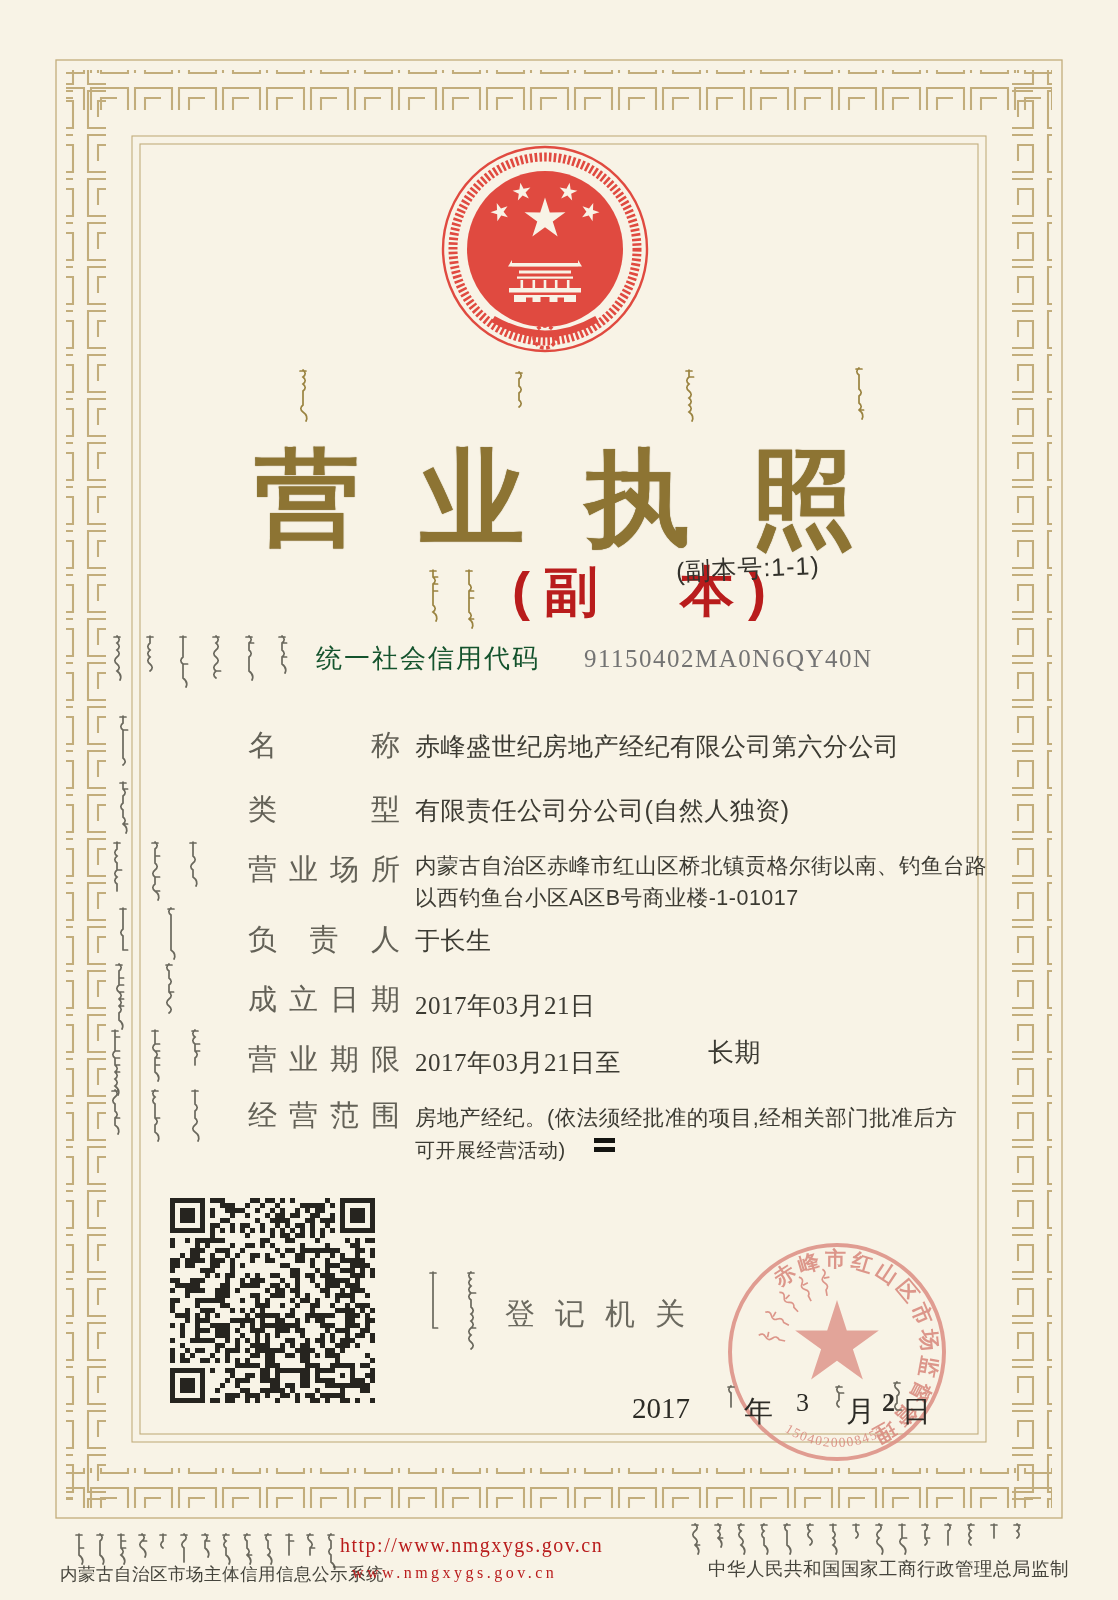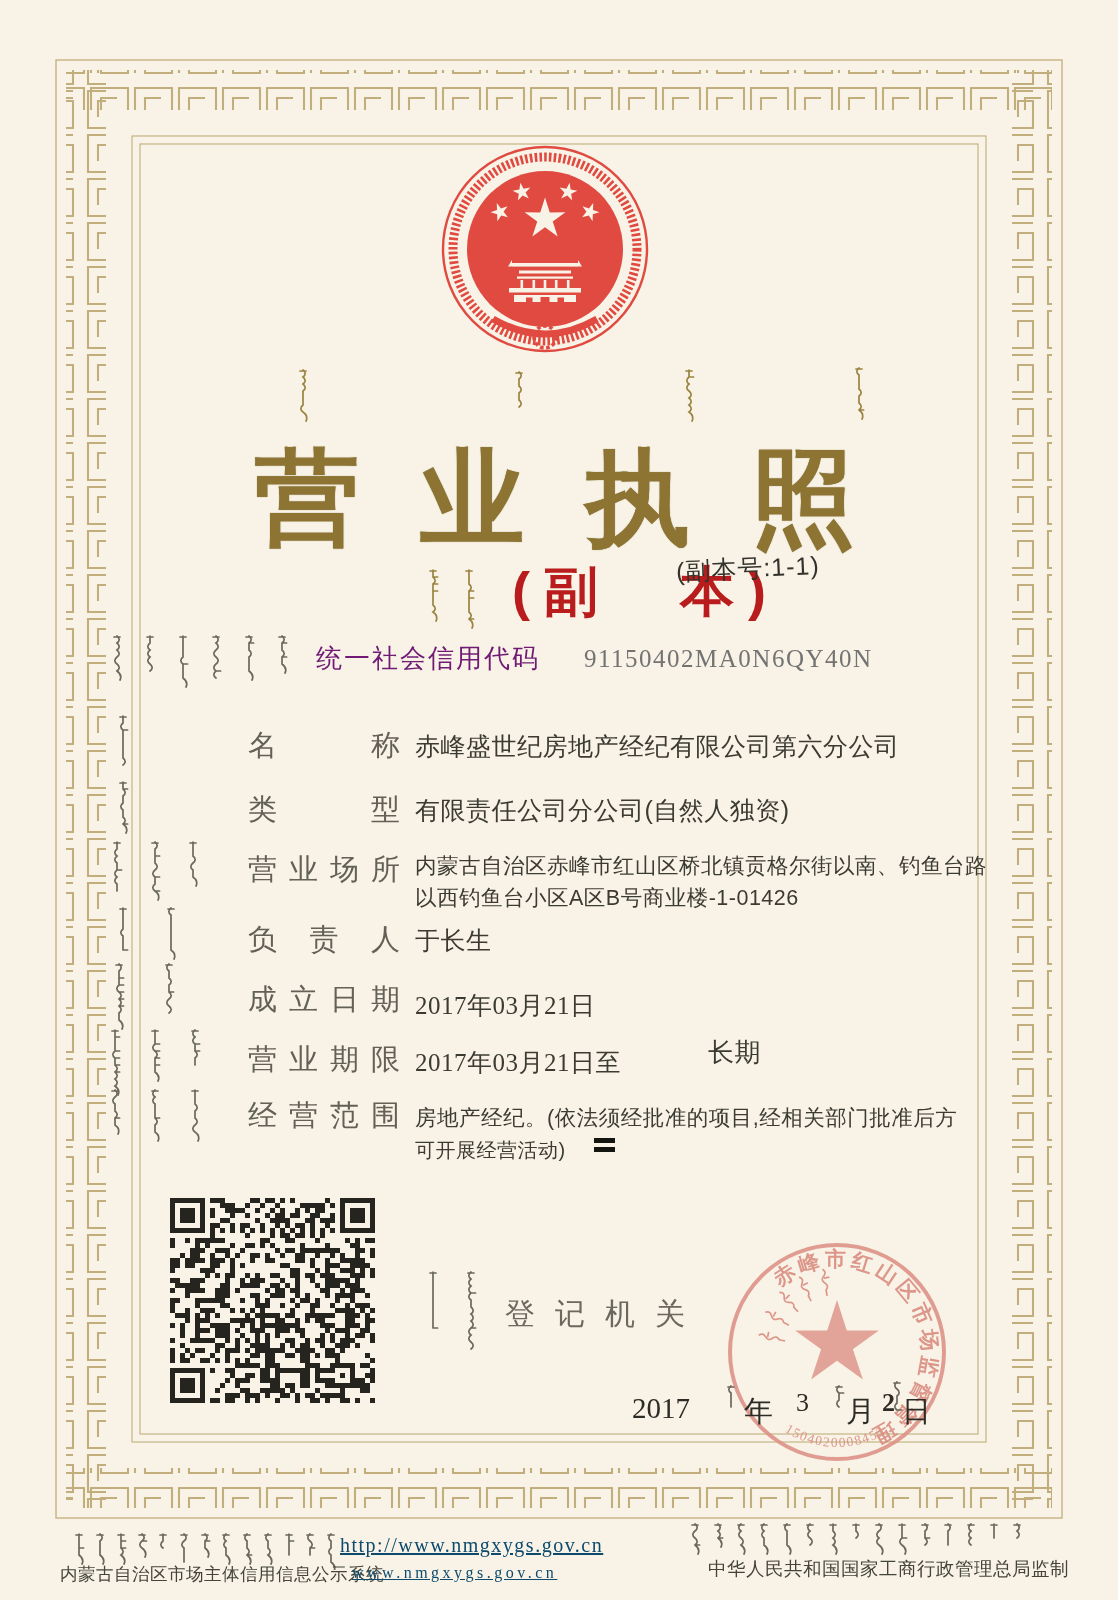--- a/index.html
+++ b/index.html
@@ -5,30 +5,30 @@
   html,body{margin:0;padding:0;}
   body{background:#efeadb;font-family:"Liberation Sans",sans-serif;}
   #page{position:relative;width:1118px;height:1600px;margin:0 auto;background:#f8f3e6;overflow:hidden;}
   .abs{position:absolute;}
   .spread{display:flex;justify-content:space-between;}
   
   .doc-title{left:255px;top:430px;width:600px;font-size:104px;font-weight:bold;color:#8d7433;
     text-shadow:0 0 1px #6f5a22;}
   .subtitle{left:512px;top:556px;font-size:54px;font-weight:bold;color:#b91c1c;letter-spacing:14px;}
   .copy-no{left:676px;top:552px;font-size:25px;color:#33322c;transform:rotate(-2.5deg);letter-spacing:1px;}
-  .cc-label{left:316px;top:641px;font-size:26px;color:#701a75;letter-spacing:2px;}
+  .cc-label{left:316px;top:641px;font-size:26px;color:#14532d;letter-spacing:2px;}
   .cc-value{left:584px;top:645px;font-size:25px;color:#737373;font-family:"Liberation Serif",serif;letter-spacing:1.5px;}
   .flabel{left:248px;width:152px;font-size:29px;color:#636157;}
   .fvalue{font-size:24px;color:#3c3b33;letter-spacing:0.5px;line-height:32px;}
   .serifv{font-family:"Liberation Serif",serif;}
   .reg-label{left:505px;top:1294px;width:180px;font-size:30px;color:#6b695f;}
   .date-part{font-size:29px;color:#2c2b26;}
   .date-num{font-family:"Liberation Serif",serif;}
   .footer-cjk{font-size:18px;color:#45443c;letter-spacing:0.5px;text-align:center;}
-  .footer-url{font-family:"Liberation Serif",serif;color:#0c4a6e;text-decoration:underline;}
+  .footer-url{font-family:"Liberation Serif",serif;color:#b91c1c;}
   .mongol{display:block;color:#6a685d;}
   .mongol-gold{color:#9a8340;}
   .ink-bar{position:absolute;width:21px;height:5px;background:#141411;}
 </style>
 </head>
 <body>
 
 <div id="page">
 
   <svg class="abs" style="left:0;top:0" width="1118" height="1600" viewBox="0 0 1118 1600">
@@ -143,21 +143,21 @@
   <i class="mongol abs" style="left:110px;top:838px"><svg width="114" height="68">
         <path d="M4,5 h6 M7,4 l0,7 q-4.4,3.5 0,7 q-4.4,3.5 0,7 l0,7 M7,32 h4.6 M7,32 q-4.4,3.5 0,7 q-4.4,3.5 0,7 l0,7 M42,5 h6 M45,4 q4.4,3.5 0,7 l0,7 M45,18 h4.6 M45,18 l0,7 q4.4,3.5 0,7 q-4.4,3.5 0,7 M45,39 h4.6 M45,39 l0,7 q-4.4,3.5 0,7 M45,53 h4.6 M45,53 q5.5,4 3,9 M80,5 h6 M83,4 l0,7 l0,7 q4.4,3.5 0,7 q-4.4,3.5 0,7 l0,7 q5.5,4 3,9 " fill="none" stroke="currentColor" stroke-width="1.7" stroke-linecap="round"></path>
       </svg></i>
   <div class="abs flabel spread" style="top:850px">
       <span>营</span>
       <span>业</span>
       <span>场</span>
       <span>所</span>
     </div>
   <div class="abs fvalue" style="left:415px;top:850px;font-size:21.5px">内蒙古自治区赤峰市红山区桥北镇贡格尔街以南、钓鱼台路</div>
-  <div class="abs fvalue" style="left:415px;top:882px;font-size:21.5px">以西钓鱼台小区A区B号商业楼-1-01426</div>
+  <div class="abs fvalue" style="left:415px;top:882px;font-size:21.5px">以西钓鱼台小区A区B号商业楼-1-01017</div>
 
   <i class="mongol abs" style="left:116px;top:904px"><svg width="96" height="60">
         <path d="M4,5 h6 M7,4 l0,7 l0,7 l0,7 q-4.4,3.5 0,7 l0,7 l0,7 M7,46 h4.6 M7,46 M52,5 h6 M55,4 q-4.4,3.5 0,7 l0,7 l0,7 l0,7 l0,7 l0,7 q5.5,4 3,9 " fill="none" stroke="currentColor" stroke-width="1.7" stroke-linecap="round"></path>
       </svg></i>
   <div class="abs flabel spread" style="top:920px">
       <span>负</span>
       <span>责</span>
       <span>人</span>
     </div>
   <div class="abs fvalue" style="left:415px;top:924px;font-size:25px">于长生</div>

